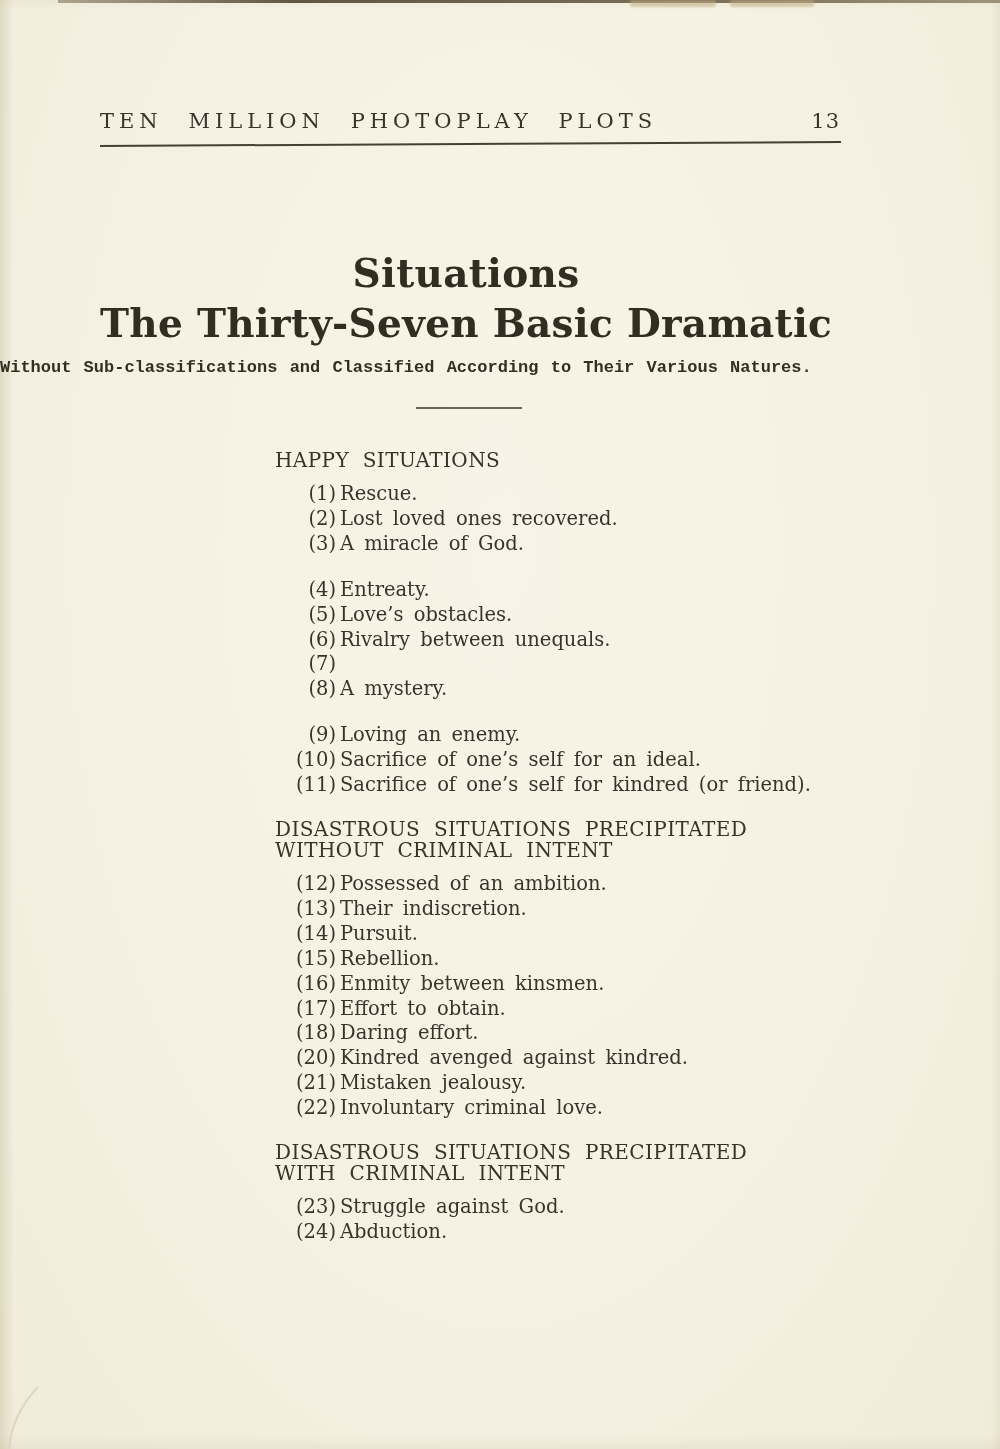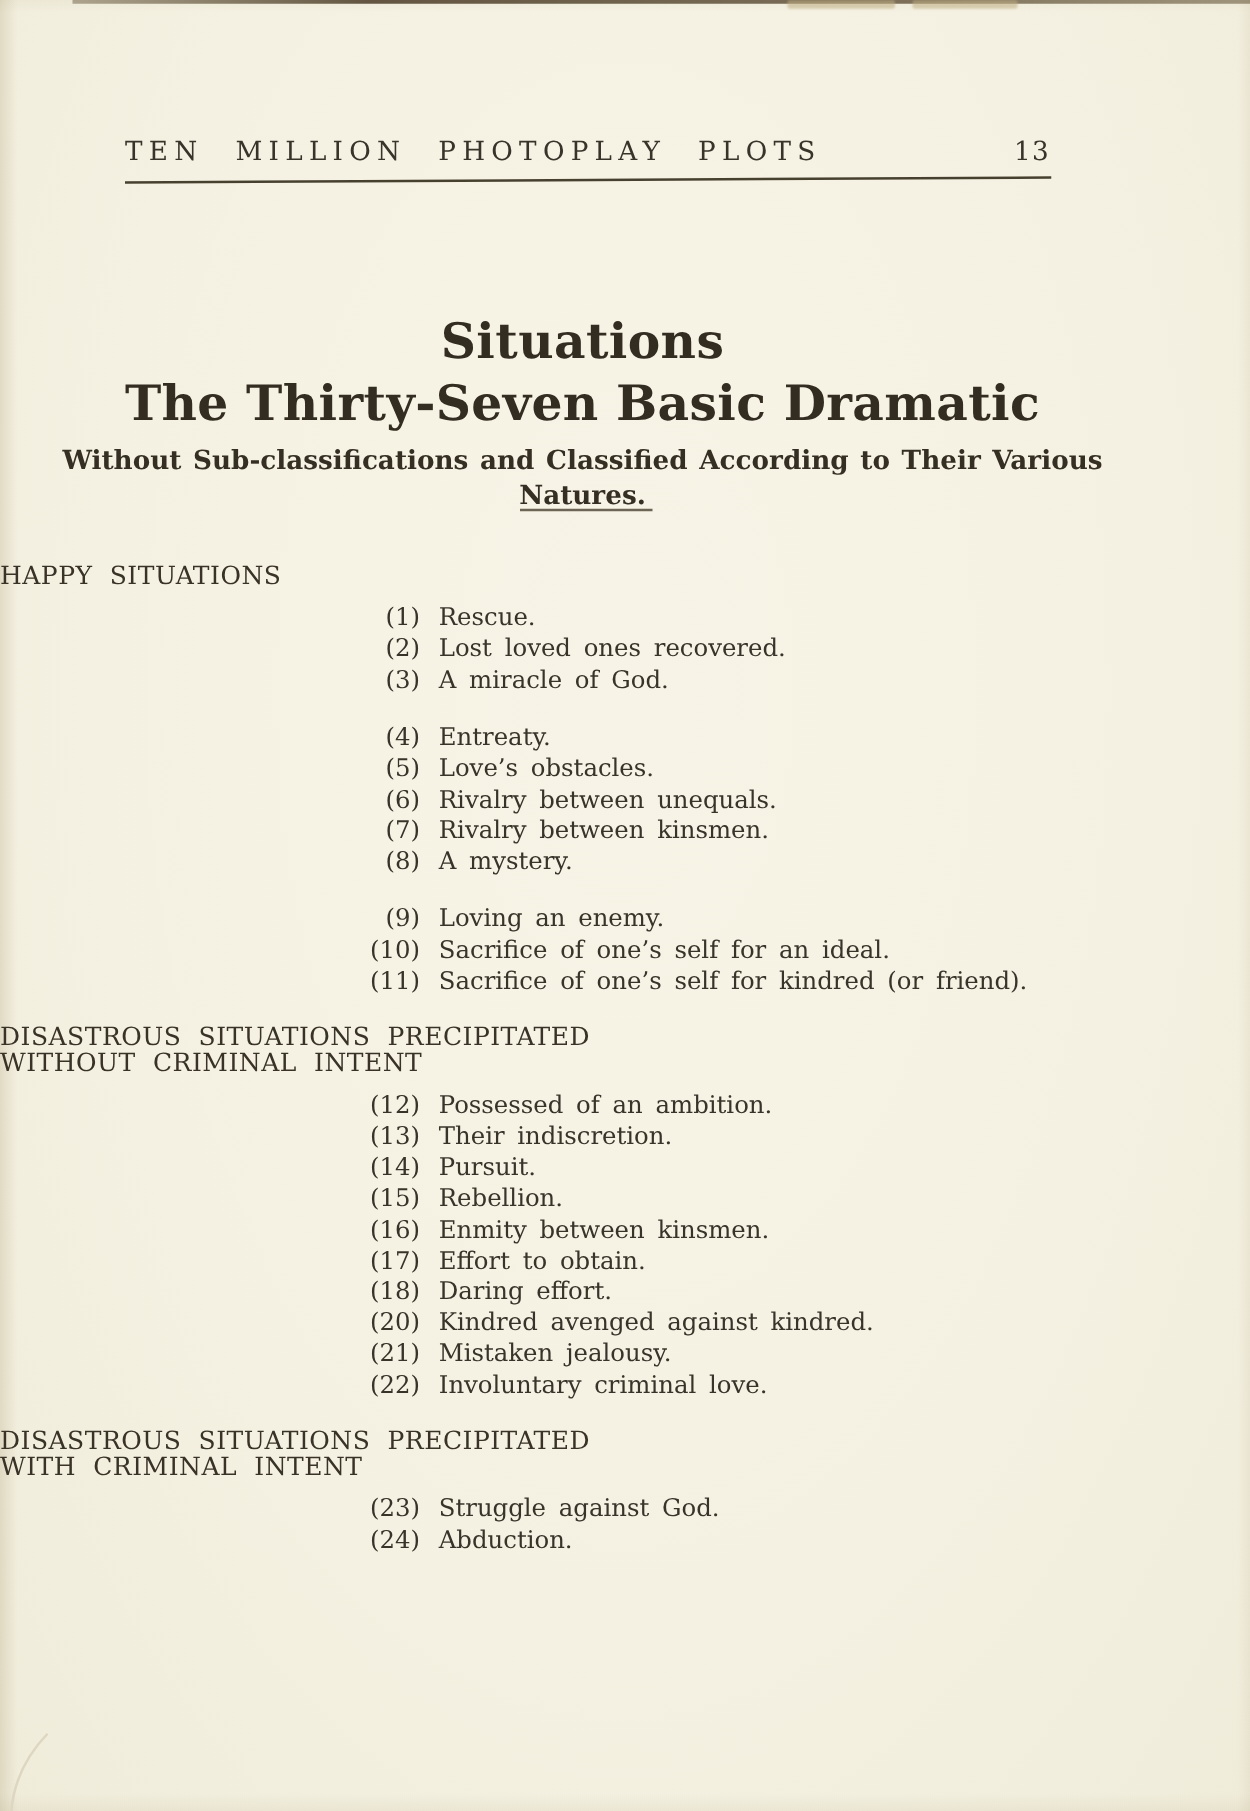--- a/index.html
+++ b/index.html
@@ -53,38 +53,38 @@
   }
 
   
   .chapter-title {
     position: absolute; top: 248px; left: 0; width: 932px;
     text-align: center; font-weight: bold; font-size: 39px; line-height: 50px;
     color: #332d21; letter-spacing: 0.3px;
   }
   .chapter-subtitle {
     position: absolute; top: 354px; left: 0; width: 932px;
-    text-align: center; font-weight: bold; font-size: 21px; line-height: 28px;
-    color: #352f23; word-spacing: 2px;
+    font-weight: bold; font-size: 17px; line-height: 28px;
+    color: #352f23; word-spacing: 2px; font-family: Liberation Mono, monospace;
   }
   .subtitle-rule {
     position: absolute; top: 407px; left: 416px; width: 106px; height: 2px;
     background: #6c6454;
   }
 
   
   .content { position: absolute; top: 450px; left: 0; width: 1000px; }
   .section-heading {
-    font-size: 20px; line-height: 21px;
+    margin-left: 275px; font-size: 20px; line-height: 21px;
     letter-spacing: 0.4px; word-spacing: 7px; color: #393327;
   }
   .section-items { margin-top: 11px; margin-bottom: 21px; }
   .item { display: flex; font-size: 19.5px; line-height: 24.9px; word-spacing: 4px; }
   .item-num { flex: none; width: 61px; margin-left: 275px; text-align: right; }
-  .item-text { margin-left: 15px; white-space: nowrap; }
+  .item-text { margin-left: 4px; white-space: nowrap; }
 </style>
 </head>
 <body>
 
 <div class="paper-shading"></div>
 <div class="top-edge-line"></div>
 <div class="ghost-block ghost-a"></div>
 <div class="ghost-block ghost-b"></div>
 <svg class="page-curl" width="60" height="70" viewBox="0 0 60 70">
   <path d="M 38 8 Q 12 35 9 70" stroke="#ddd6c0" stroke-width="2" fill="none"></path>
@@ -131,21 +131,20 @@
         <div class="item">
           <span class="item-num">(5)</span>
           <span class="item-text">Love’s obstacles.</span>
         </div>
         <div class="item">
           <span class="item-num">(6)</span>
           <span class="item-text">Rivalry between unequals.</span>
         </div>
         <div class="item">
           <span class="item-num">(7)</span>
-          <span class="item-text">Rivalry between kinsmen.</span>
         </div>
         <div class="item">
           <span class="item-num">(8)</span>
           <span class="item-text">A mystery.</span>
         </div>
       </div>
   </div>
 
   <div class="section">
     <div class="section-items">

